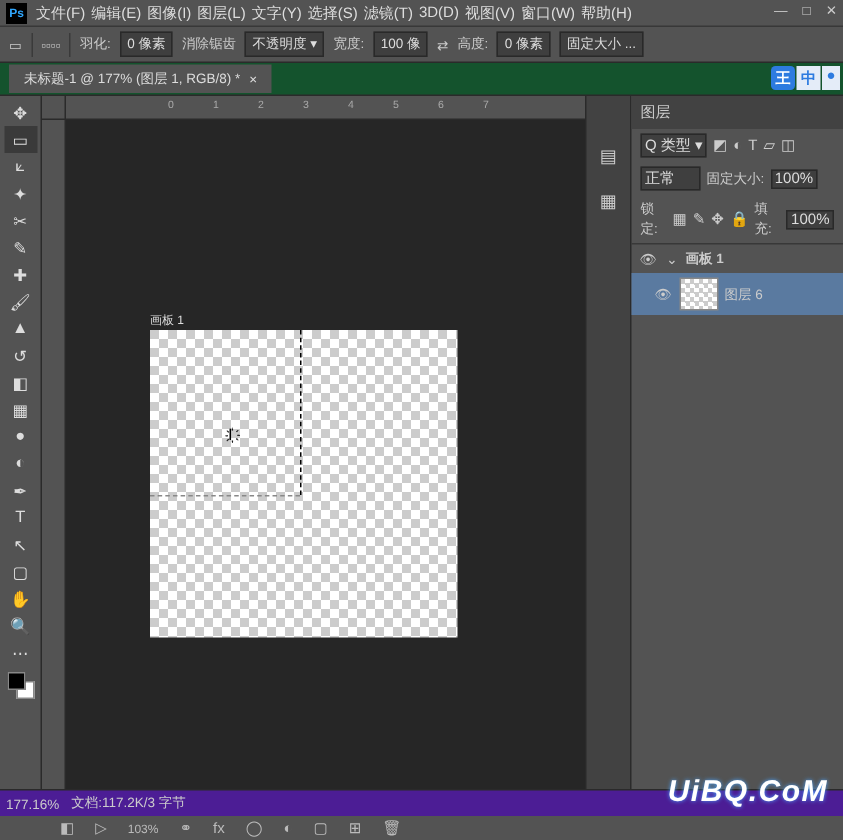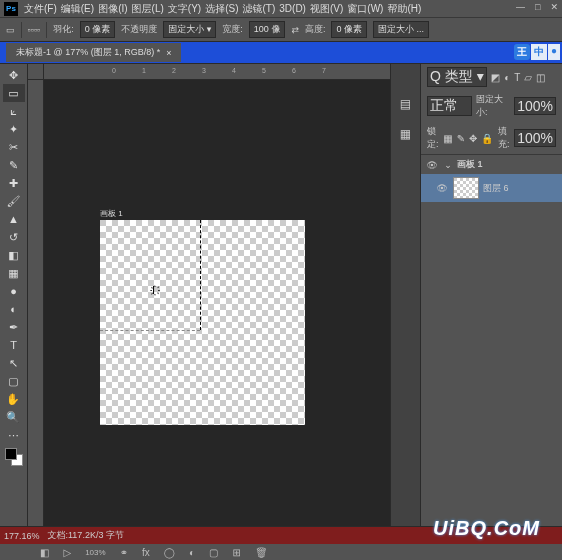--- a/index.html
+++ b/index.html
@@ -5,21 +5,21 @@
 * { margin: 0; padding: 0; box-sizing: border-box; font-family: "Microsoft YaHei", Arial, sans-serif; }
 body { width: 562px; height: 560px; background: #535353; overflow: hidden; position: relative; font-size: 10px; color: #ccc; }
 .menubar { height: 18px; background: #535353; display: flex; align-items: center; padding: 0 4px; border-bottom: 1px solid #383838; }
 .menubar .logo { width: 14px; height: 14px; background: #000000; color: #31a8ff; display: flex; align-items: center; justify-content: center; font-size: 8px; font-weight: bold; margin-right: 6px; }
 .menubar .mitem { margin-right: 4px; font-size: 10px; color: #ddd; cursor: default; }
 .winctrl { position: absolute; right: 4px; top: 2px; display: flex; gap: 10px; }
 .winctrl span { font-size: 9px; color: #ccc; }
 .optbar { height: 24px; background: #535353; display: flex; align-items: center; padding: 0 6px; border-bottom: 1px solid #2a2a2a; font-size: 9px; gap: 6px; }
 .optbar .field { background: #3f3f3f; border: 1px solid #292929; padding: 1px 4px; font-size: 9px; color: #ddd; }
 .optbar .sep { width: 1px; height: 16px; background: #3a3a3a; }
-.tabbar { height: 22px; background: #1d4ed8; display: flex; align-items: center; padding: 0 6px; border-bottom: 1px solid #2a2a2a; }
+.tabbar { height: 22px; background: #14532d; display: flex; align-items: center; padding: 0 6px; border-bottom: 1px solid #2a2a2a; }
 .tabbar .tab { background: #535353; padding: 3px 10px; font-size: 9px; color: #ddd; display: flex; align-items: center; gap: 6px; }
 .tabbar .tab .close { font-size: 9px; }
 .main { display: flex; height: 480px; }
 .toolbar-left { width: 28px; background: #535353; border-right: 1px solid #2a2a2a; display: flex; flex-direction: column; align-items: center; padding-top: 2px; }
 .toolbar-left .tool { width: 22px; height: 18px; display: flex; align-items: center; justify-content: center; font-size: 11px; color: #ddd; position: relative; }
 .toolbar-left .tool.active { background: #3a3a3a; }
 .toolbar-left .swatch { margin-top: 4px; width: 18px; height: 18px; position: relative; }
 .toolbar-left .swatch .fg { width: 12px; height: 12px; background: #000; border: 1px solid #888; position: absolute; top: 0; left: 0; }
 .toolbar-left .swatch .bg { width: 12px; height: 12px; background: #fff; border: 1px solid #888; position: absolute; bottom: 0; right: 0; }
 .canvas-area { flex: 1; background: #262626; position: relative; overflow: hidden; }
@@ -30,35 +30,35 @@
 .artboard-label { position: absolute; color: #ddd; font-size: 8px; }
 .artboard { position: absolute; background: repeating-conic-gradient(#fff 0% 25%, #ccc 0% 50%) 0 0/12px 12px; }
 .marquee-v { position: absolute; border-left: 1px dashed #000; }
 .marquee-h { position: absolute; border-top: 1px dashed #888; }
 .cursor-ibeam { position: absolute; font-size: 11px; color: #000; }
 .rsidebar { width: 30px; background: #424242; border-left: 1px solid #2a2a2a; display: flex; flex-direction: column; align-items: center; padding-top: 30px; gap: 10px; }
 .rsidebar .ricon { width: 20px; height: 20px; display: flex; align-items: center; justify-content: center; font-size: 12px; color: #ccc; }
 .panels { width: 142px; background: #535353; border-left: 1px solid #2a2a2a; }
 .panel-tabs { height: 22px; background: #424242; display: flex; align-items: center; padding: 0 6px; font-size: 10px; gap: 10px; }
 .panel-row { display: flex; align-items: center; padding: 3px 6px; gap: 4px; font-size: 9px; }
-.panel-row select, .panel-row .mini { background: #3f3f3f; border: 1px solid #292929; color: #ddd; font-size: 14px; padding: 0 2px; }
+.panel-row select, .panel-row .mini { background: #3f3f3f; border: 1px solid #292929; color: #ddd; font-size: 10px; padding: 0 2px; }
 .panel-row .icn { font-size: 10px; color: #ccc; }
 .layers { border-top: 1px solid #383838; }
 .layer-item { display: flex; align-items: center; padding: 3px 4px; gap: 4px; font-size: 9px; }
 .layer-item.sel { background: #5a7aa0; }
 .layer-item .eye { width: 14px; text-align: center; }
 .layer-item .thumb { width: 26px; height: 22px; border: 1px solid #888; background: repeating-conic-gradient(#fff 0% 25%, #ccc 0% 50%) 0 0/6px 6px; }
 .layer-item .arrow { width: 10px; text-align: center; }
 .ime-badge { position: absolute; top: 44px; right: 2px; display: flex; gap: 1px; }
 .ime-badge span { padding: 1px 3px; font-size: 10px; font-weight: bold; }
 .ime-badge .b1 { background: #2d7be0; color: #fff; border-radius: 3px; }
 .ime-badge .b2 { background: #e4ecf8; color: #2d7be0; }
 .ime-badge .b3 { background: #e4ecf8; color: #2d7be0; }
-.statusbar { position: absolute; bottom: 16px; left: 0; right: 0; height: 18px; background: #7f1d1d; border-top: 1px solid #2a2a2a; display: flex; align-items: center; padding: 0 4px; font-size: 9px; gap: 8px; }
-.watermark { position: absolute; bottom: 20px; right: 22px; font-size: 20px; font-weight: bold; color: #fff; font-style: italic; text-shadow: 0 0 3px #4aa3ff; letter-spacing: 1px; }
+.statusbar { position: absolute; bottom: 16px; left: 0; right: 0; height: 18px; background: #4c1d95; border-top: 1px solid #2a2a2a; display: flex; align-items: center; padding: 0 4px; font-size: 9px; gap: 8px; }
+.watermark { position: absolute; bottom: 20px; right: 10px; font-size: 20px; font-weight: bold; color: #fff; font-style: italic; text-shadow: 0 0 3px #4aa3ff; letter-spacing: 1px; }
 .bottombar { position: absolute; bottom: 0; left: 0; right: 0; height: 16px; background: #535353; display: flex; align-items: center; padding: 0 40px; font-size: 8px; color: #bbb; gap: 14px; }
 .bottombar .bicon { font-size: 10px; }
 </style>
 </head>
 <body>
 
 <div class="menubar">
   <div class="logo">Ps</div>
   <span class="mitem">文件(F)</span>
   <span class="mitem">编辑(E)</span>
@@ -78,22 +78,22 @@
   </div>
 </div>
 
 <div class="optbar">
   <span>▭</span>
   <span class="sep"></span>
   <span>▫▫▫▫</span>
   <span class="sep"></span>
   <span>羽化:</span>
   <span class="field">0 像素</span>
-  <span>不透明度</span>
-  <span class="field">固定大小 ▾</span>
+  <span>消除锯齿</span>
+  <span class="field">不透明度 ▾</span>
   <span>宽度:</span>
   <span class="field">100 像</span>
   <span>⇄</span>
   <span>高度:</span>
   <span class="field">0 像素</span>
   <span class="field">固定大小 ...</span>
 </div>
 
 <div class="tabbar">
   <div class="tab">
@@ -151,30 +151,33 @@
       <div class="cursor-ibeam" style="left:52px; top:64px;">I҉</div>
     </div>
   </div>
 
   <div class="rsidebar">
     <div class="ricon">▤</div>
     <div class="ricon">▦</div>
   </div>
 
   <div class="panels">
+    <div class="panel-tabs">
+        <span>图层</span>
+      </div>
     <div class="panel-row">
       <span class="mini">Q 类型 ▾</span>
       <span class="icn">◩</span>
       <span class="icn">◐</span>
       <span class="icn">T</span>
       <span class="icn">▱</span>
       <span class="icn">◫</span>
     </div>
     <div class="panel-row">
-      <span class="mini" style="width:50px">正常</span>
+      <span class="mini" style="width:40px">正常</span>
       <span>固定大小:</span>
       <span class="mini">100%</span>
     </div>
     <div class="panel-row">
       <span>锁定:</span>
       <span class="icn">▦</span>
       <span class="icn">✎</span>
       <span class="icn">✥</span>
       <span class="icn">🔒</span>
       <span>填充:</span>

